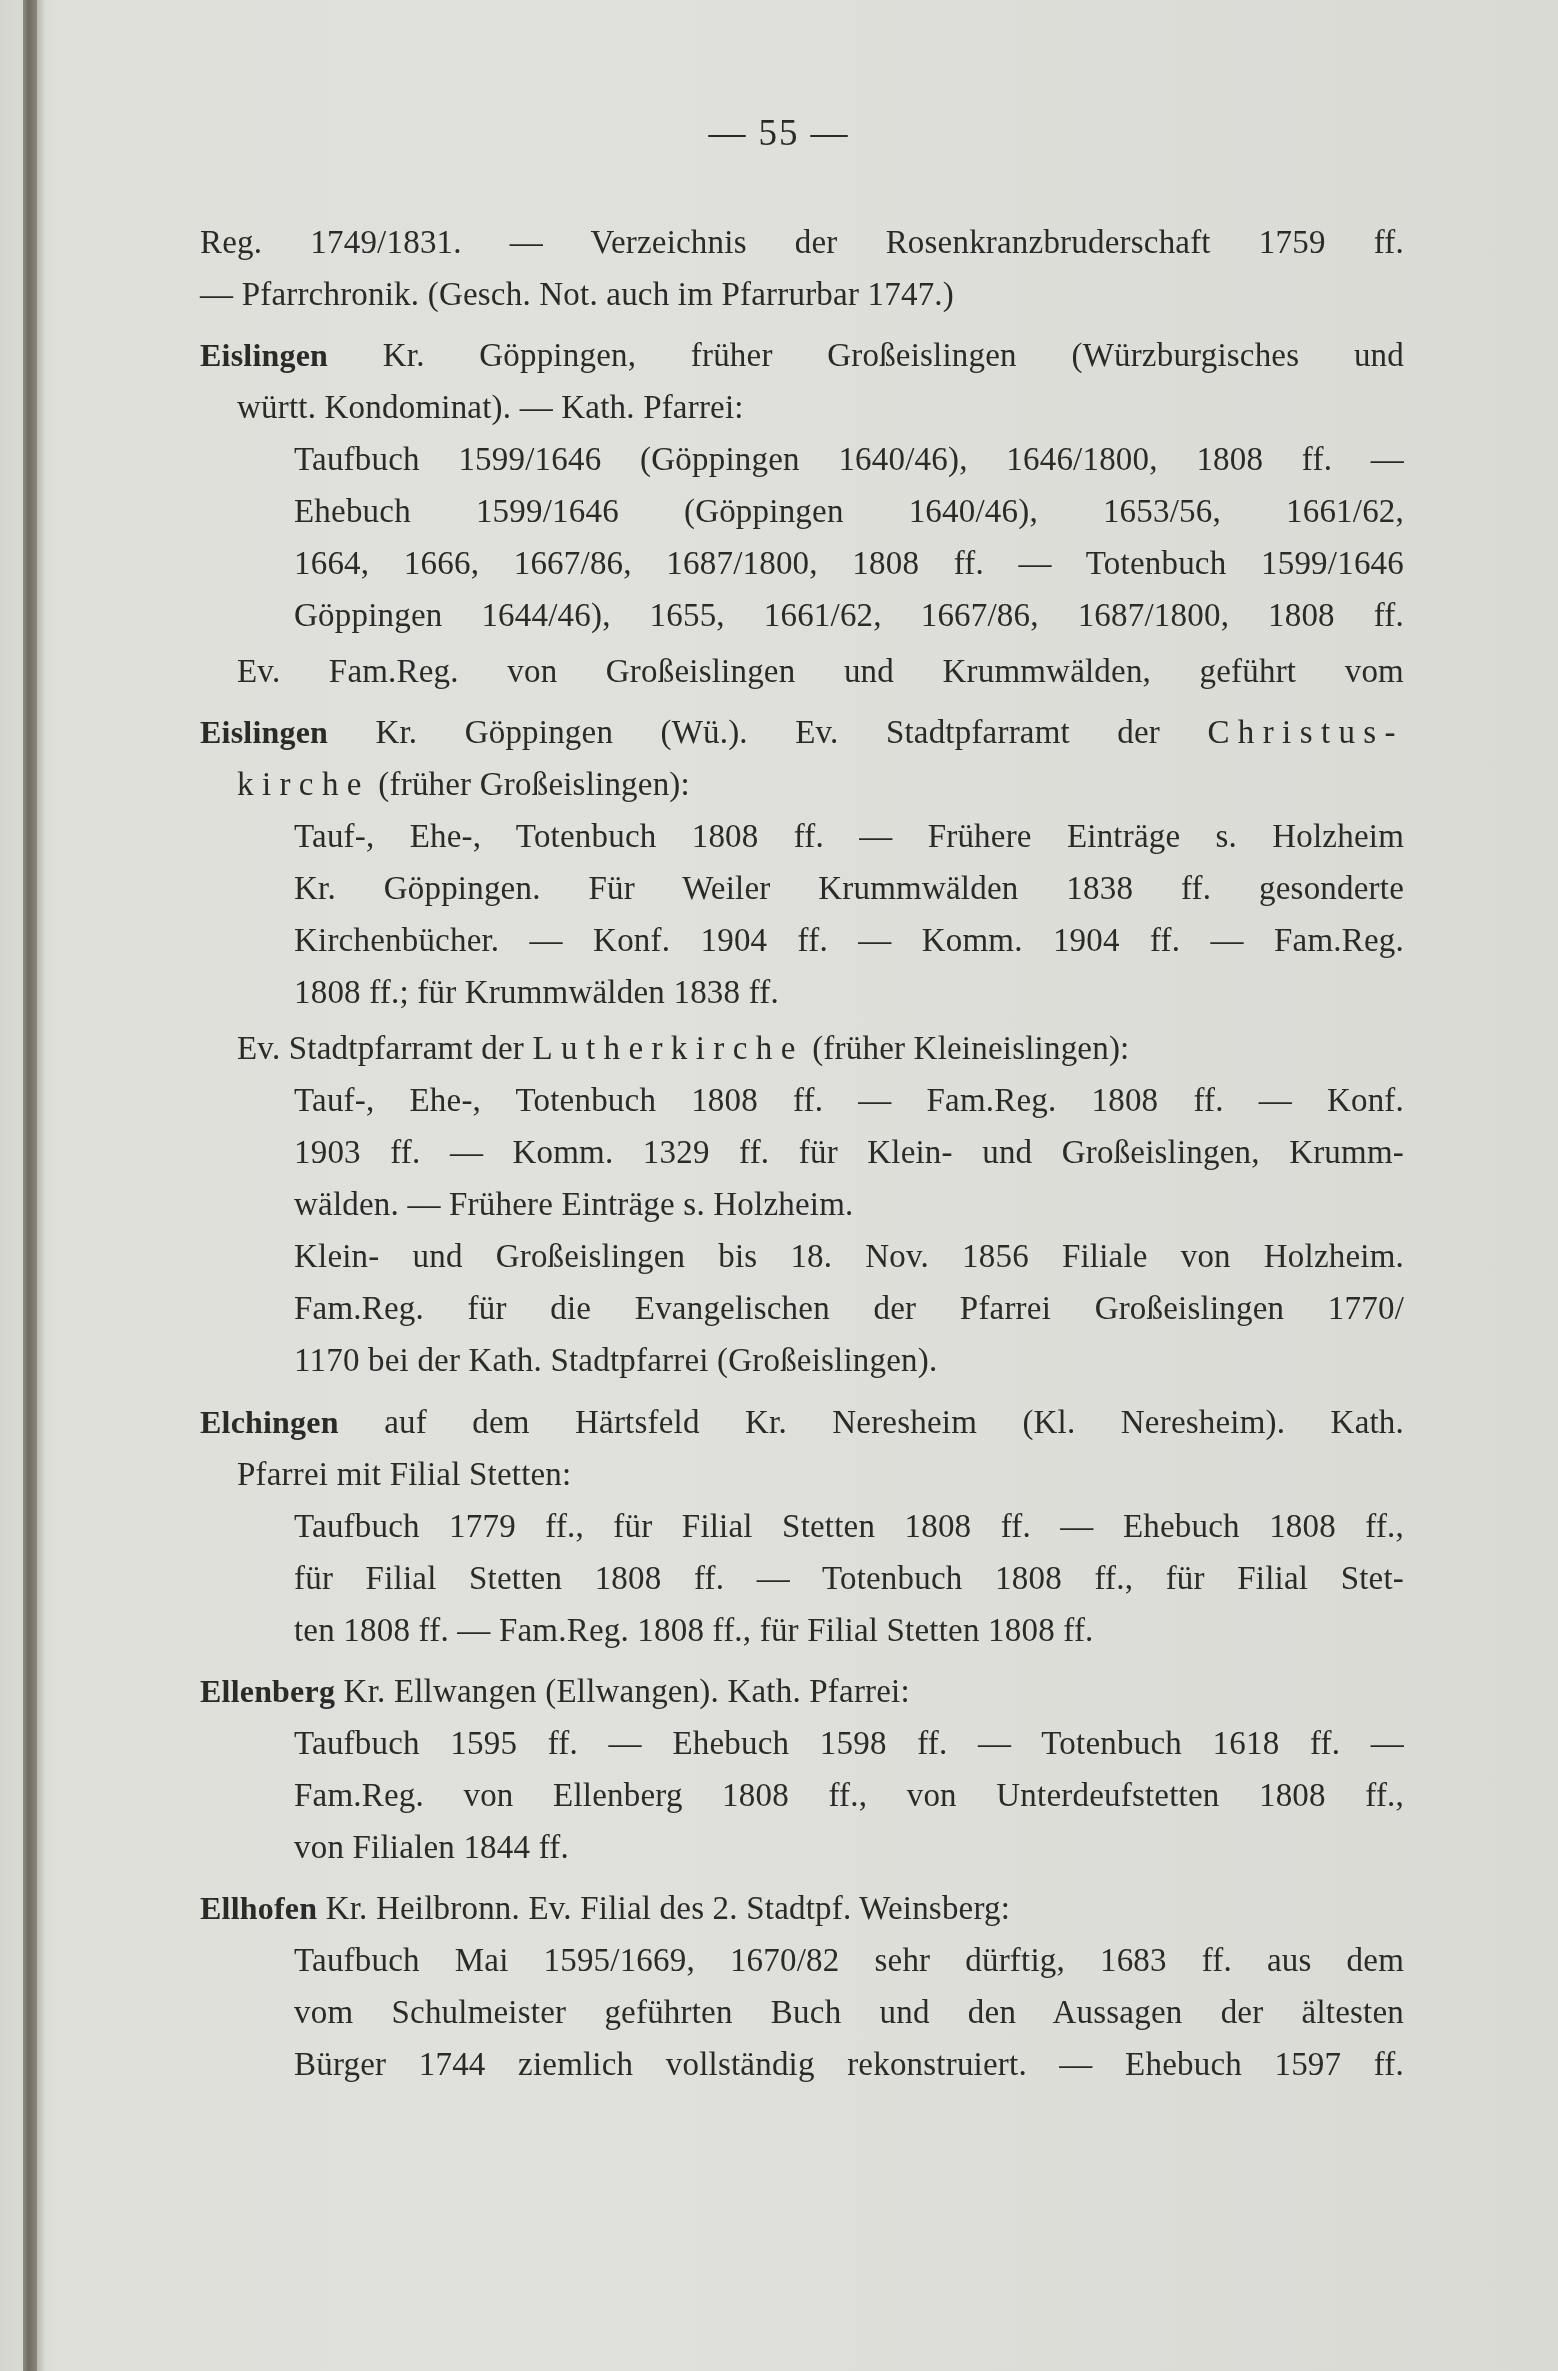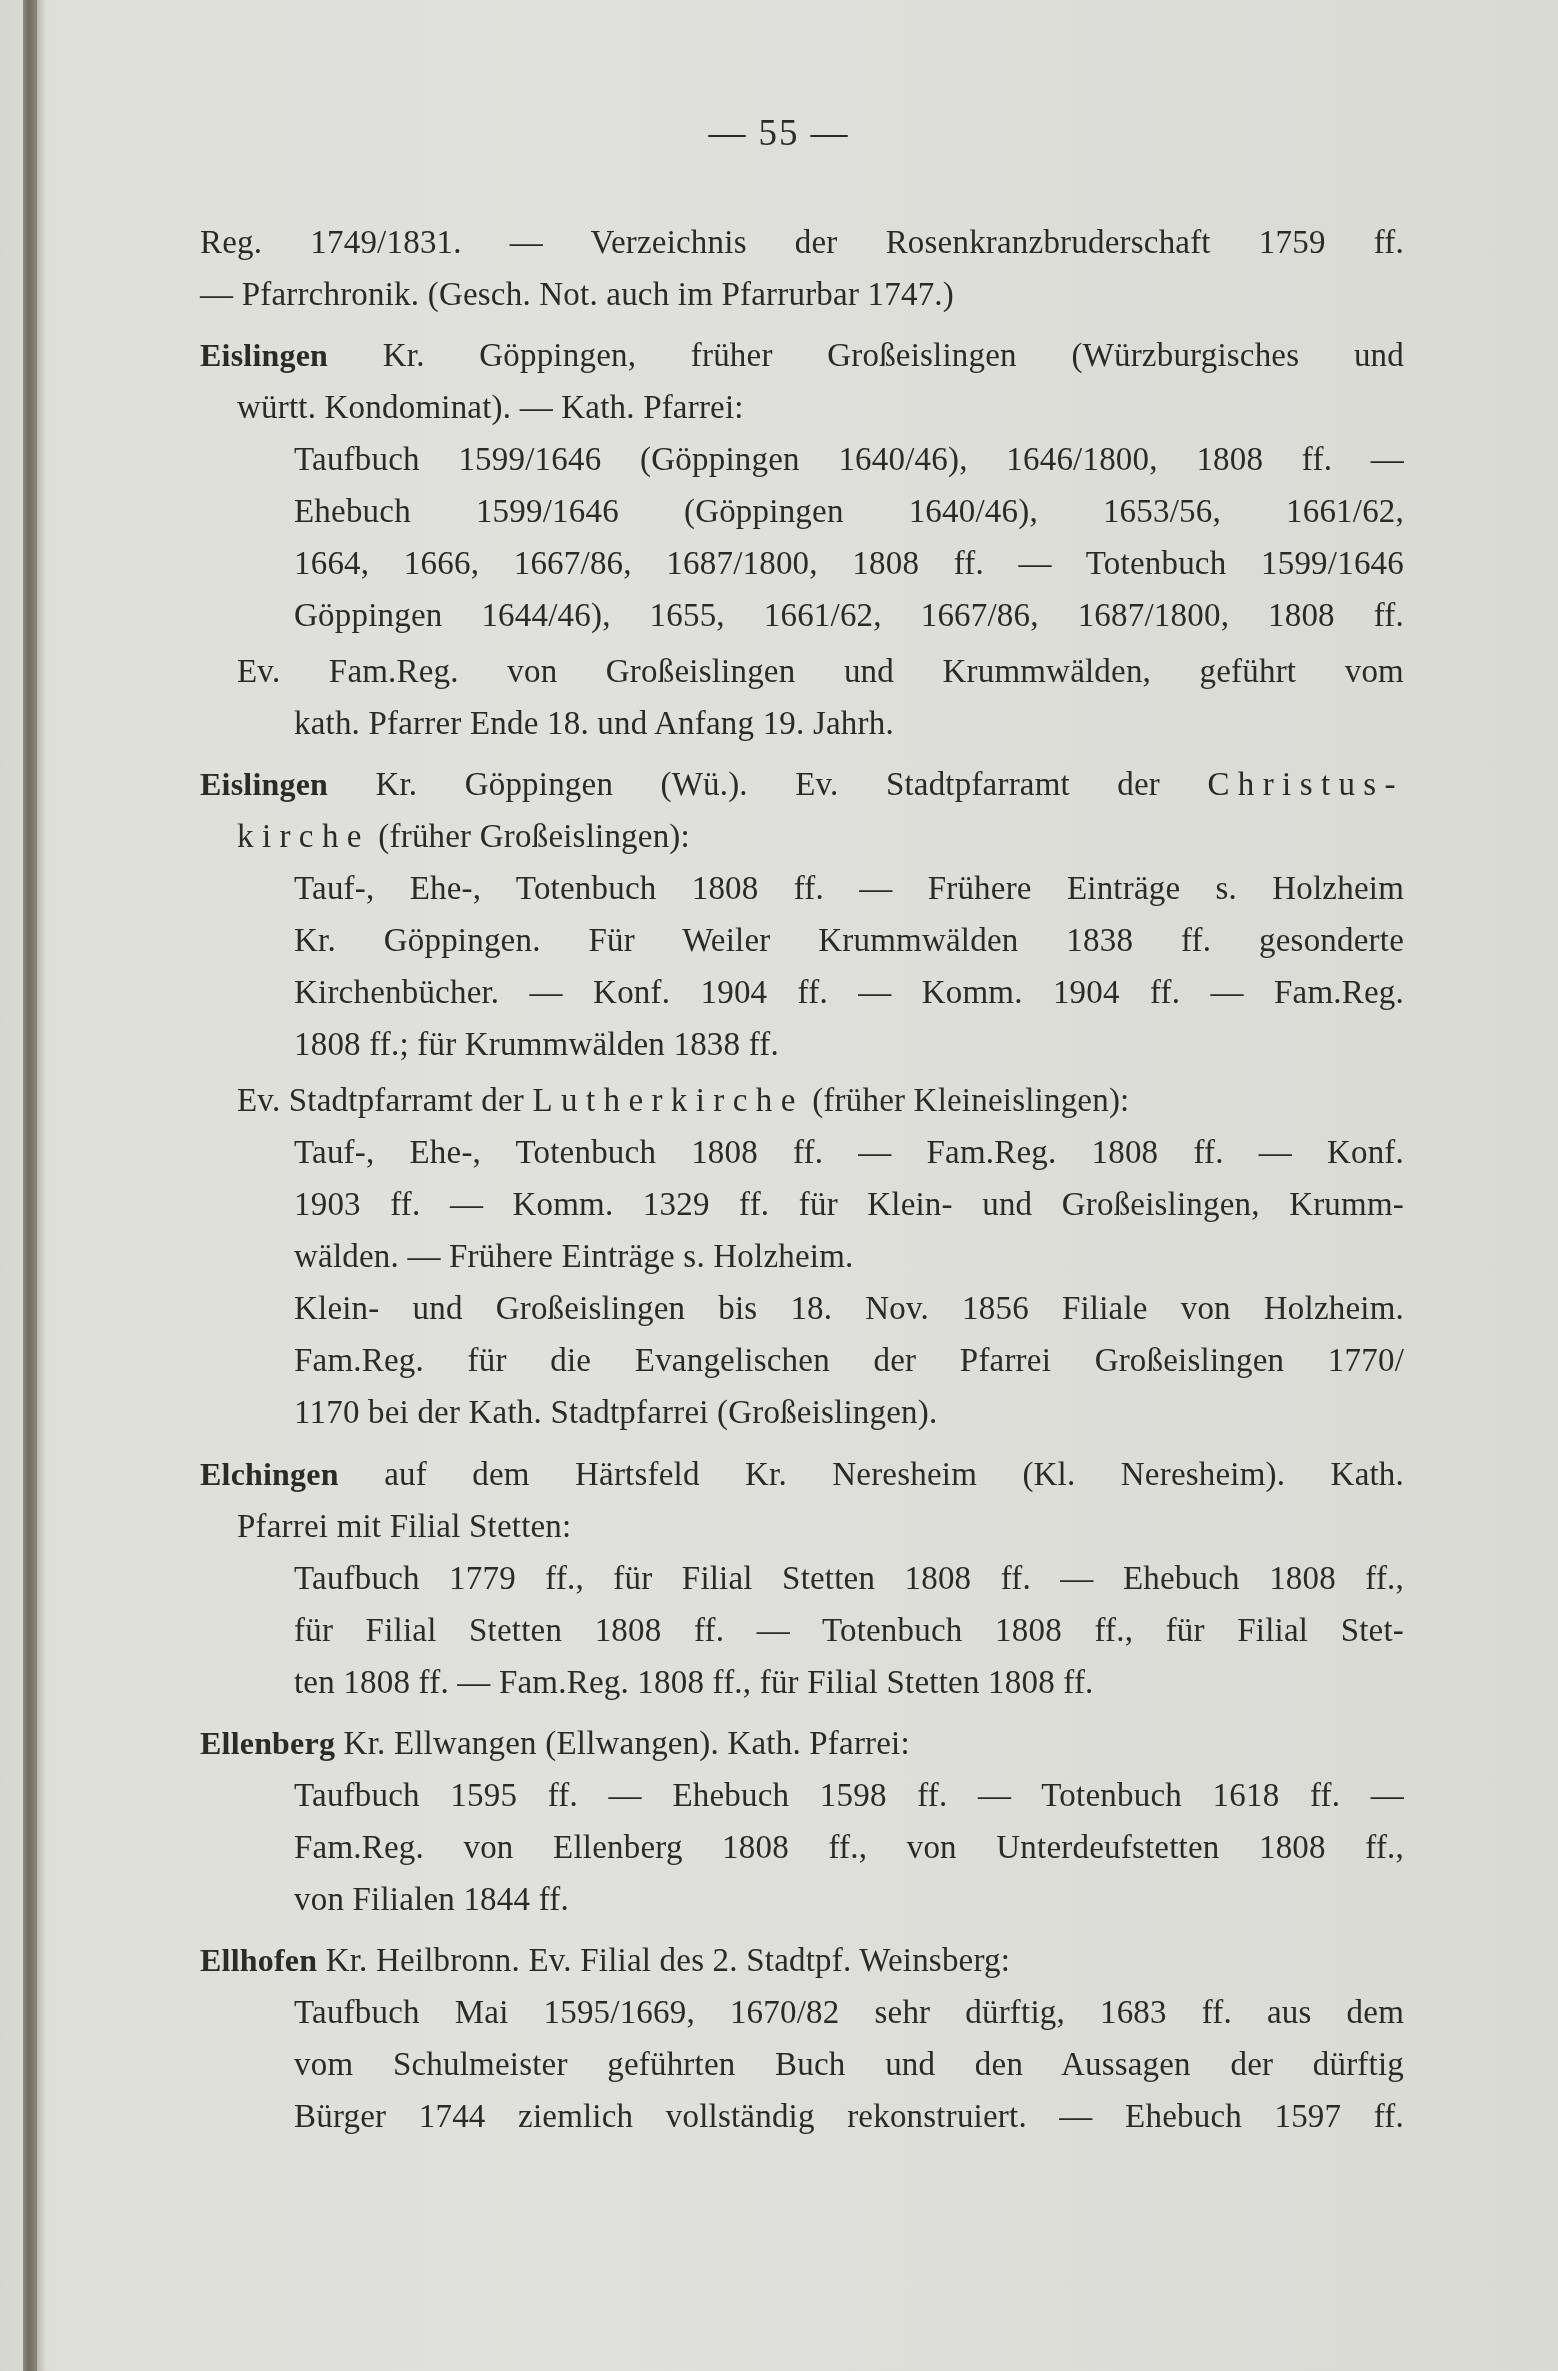--- a/index.html
+++ b/index.html
@@ -93,21 +93,20 @@
 
   <section>
     <div class="line lvl1 just"><span class="head">Eislingen</span> <span>Kr. Göppingen, früher Großeislingen (Würzburgisches und</span></div>
     <div class="line lvl2">württ. Kondominat). — Kath. Pfarrei:</div>
     <div class="line lvl3 just">Taufbuch 1599/1646 (Göppingen 1640/46), 1646/1800, 1808 ff. —</div>
     <div class="line lvl3 just">Ehebuch 1599/1646 (Göppingen 1640/46), 1653/56, 1661/62,</div>
     <div class="line lvl3 just">1664, 1666, 1667/86, 1687/1800, 1808 ff. — Totenbuch 1599/1646</div>
     <div class="line lvl3 just">Göppingen 1644/46), 1655, 1661/62, 1667/86, 1687/1800, 1808 ff.</div>
     <div class="gap" style="height:3.7px"></div>
     <div class="line lvl2 just">Ev. Fam.Reg. von Großeislingen und Krummwälden, geführt vom</div>
-    <div class="line lvl3">kath. Pfarrer Ende 18. und Anfang 19. Jahrh.</div>
   </section>
 
   <div class="gap"></div>
 
   <section>
     <div class="line lvl1 just"><span class="head">Eislingen</span> <span>Kr. Göppingen (Wü.). Ev. Stadtpfarramt der </span><span class="spaced">Christus-</span></div>
     <div class="line lvl2"><span class="spaced">kirche</span><span> (früher Großeislingen):</span></div>
     <div class="line lvl3 just">Tauf-, Ehe-, Totenbuch 1808 ff. — Frühere Einträge s. Holzheim</div>
     <div class="line lvl3 just">Kr. Göppingen. Für Weiler Krummwälden 1838 ff. gesonderte</div>
     <div class="line lvl3 just">Kirchenbücher. — Konf. 1904 ff. — Komm. 1904 ff. — Fam.Reg.</div>
@@ -139,18 +138,18 @@
     <div class="line lvl3 just">Taufbuch 1595 ff. — Ehebuch 1598 ff. — Totenbuch 1618 ff. —</div>
     <div class="line lvl3 just">Fam.Reg. von Ellenberg 1808 ff., von Unterdeufstetten 1808 ff.,</div>
     <div class="line lvl3">von Filialen 1844 ff.</div>
   </section>
 
   <div class="gap"></div>
 
   <section>
     <div class="line lvl1"><span class="head">Ellhofen</span> <span>Kr. Heilbronn. Ev. Filial des 2. Stadtpf. Weinsberg:</span></div>
     <div class="line lvl3 just">Taufbuch Mai 1595/1669, 1670/82 sehr dürftig, 1683 ff. aus dem</div>
-    <div class="line lvl3 just">vom Schulmeister geführten Buch und den Aussagen der dürftig</div>
+    <div class="line lvl3 just">vom Schulmeister geführten Buch und den Aussagen der ältesten</div>
     <div class="line lvl3 just">Bürger 1744 ziemlich vollständig rekonstruiert. — Ehebuch 1597 ff.</div>
   </section>
 
 </div>
 
 
 </body></html>

